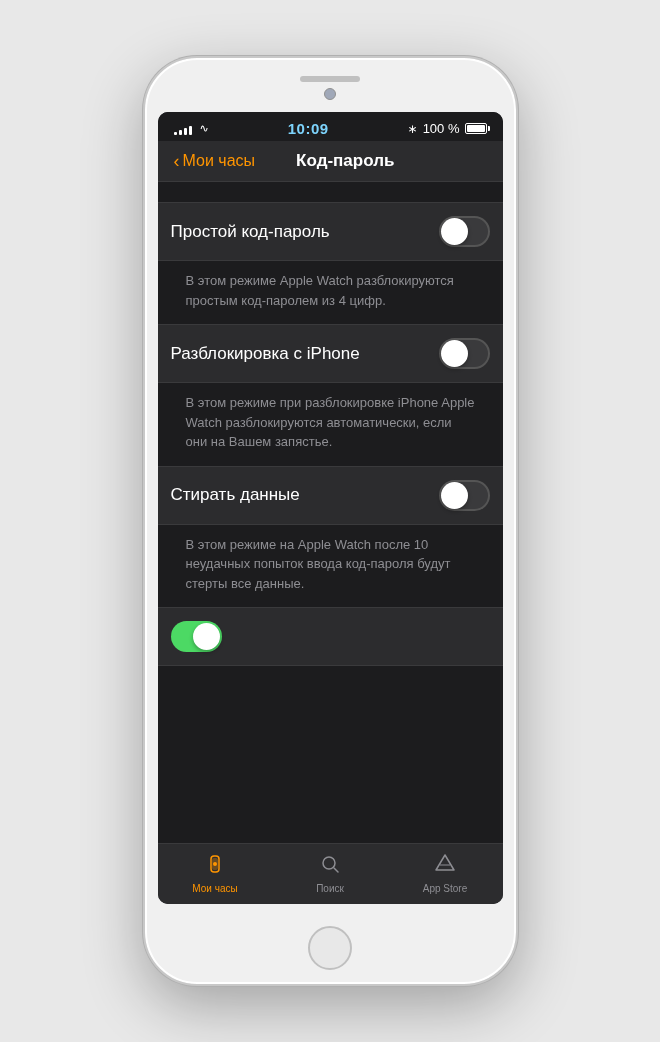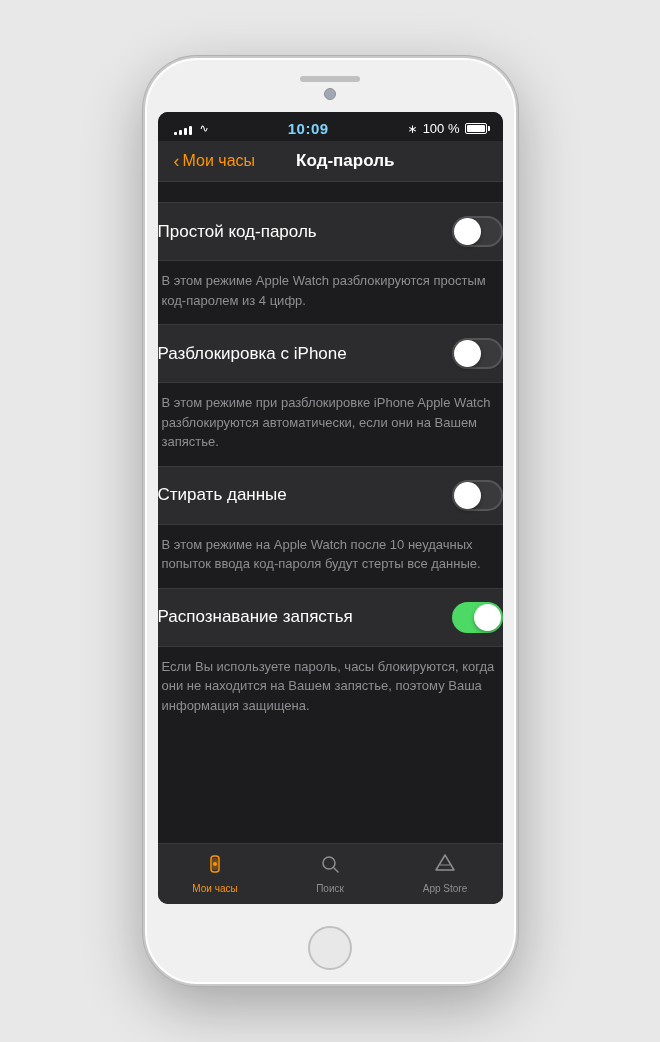--- a/index.html
+++ b/index.html
@@ -180,21 +180,21 @@
       background: #2c2c2e;
       border-top: 1px solid #3a3a3c;
       border-bottom: 1px solid #3a3a3c;
       margin-bottom: 0;
     }
 
     .settings-row {
       display: flex;
       align-items: center;
       justify-content: space-between;
-      padding: 13px 0;
+      padding: 13px 13px;
       border-bottom: 1px solid #3a3a3c;
     }
     .settings-row:last-child {
       border-bottom: none;
     }
 
     .row-label {
       color: #ffffff;
       font-size: 17px;
       font-weight: 400;
@@ -234,21 +234,21 @@
     }
     .toggle.off .toggle-thumb {
       top: 0px;
     }
     .toggle.on .toggle-thumb {
       top: 2px;
     }
 
     
     .description-block {
-      padding: 10px 4px 14px;
+      padding: 10px 28px 14px;
       background: #1c1c1e;
     }
     .description-text {
       color: #8e8e93;
       font-size: 13px;
       line-height: 1.5;
     }
 
     
     .tab-bar {
@@ -362,28 +362,24 @@
             <div class="toggle-thumb"></div>
           </div>
         </div>
       </div>
       <div class="description-block">
         <span class="description-text">В этом режиме на Apple Watch после 10 неудачных попыток ввода код-пароля будут стерты все данные.</span>
       </div>
 
       <div class="settings-section">
         <div class="settings-row">
-          <span class="row-label">Распознавание запястья</span>
           <div class="toggle on">
             <div class="toggle-thumb"></div>
           </div>
         </div>
-      </div>
-      <div class="description-block">
-        <span class="description-text">Если Вы используете пароль, часы блокируются, когда они не находится на Вашем запястье, поэтому Ваша информация защищена.</span>
       </div>
 
       <div class="section-gap"></div>
 
     </div>
 
     <div class="tab-bar">
       <div class="tab-item active">
         <span class="tab-icon">
           <svg width="24" height="24" viewBox="0 0 24 24" fill="none">

